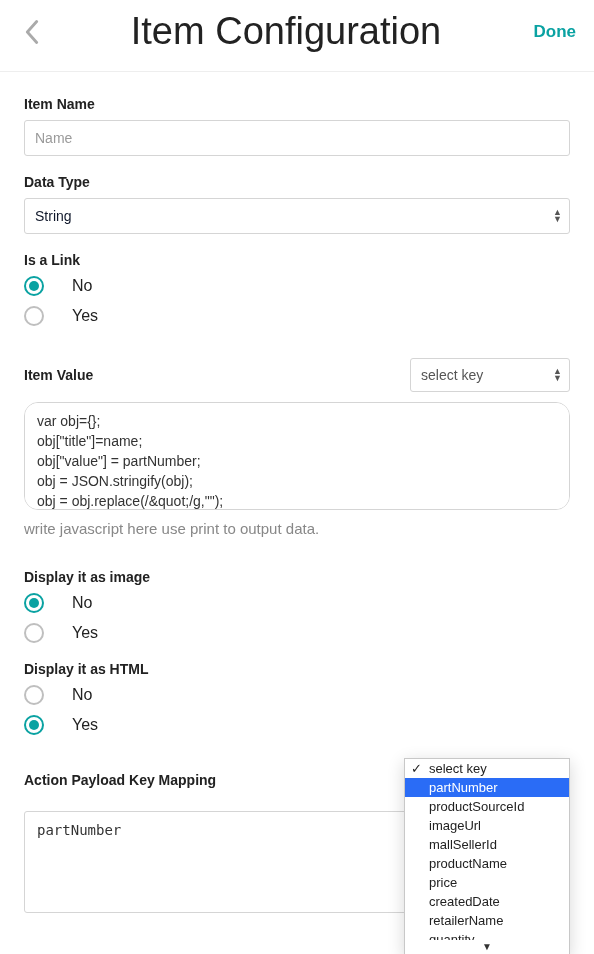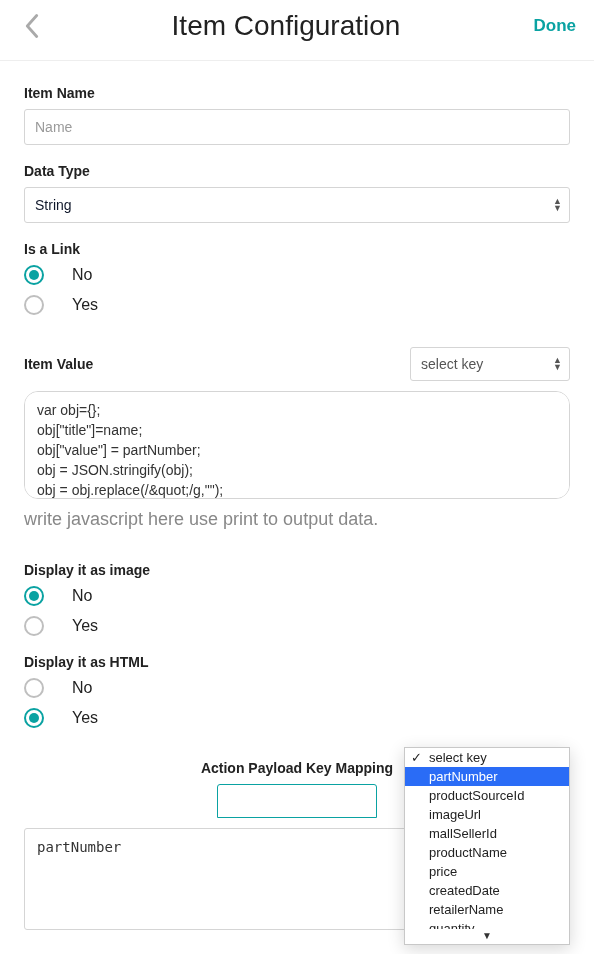--- a/index.html
+++ b/index.html
@@ -18,21 +18,21 @@
     padding: 10px 18px 18px;
   }
   .back-icon {
     width: 28px; height: 28px;
     display: flex; align-items: center; justify-content: center;
     color: #999;
     cursor: pointer;
   }
   .back-icon svg { width: 14px; height: 24px; }
   .title {
-    font-size: 28px;
+    font-size: 38px;
     font-weight: 400;
     color: #222;
     flex: 1;
     text-align: center;
   }
   .done-btn {
     color: #0aa2a2;
     font-size: 17px;
     font-weight: 600;
     cursor: pointer;
@@ -129,21 +129,21 @@
     font-family: -apple-system, "Helvetica Neue", Arial, sans-serif;
     font-size: 14px;
     line-height: 20px;
     color: #333;
     resize: none;
     white-space: pre;
     overflow-y: scroll;
   }
   .code-area-wrap { position: relative; }
   .help-text {
-    font-size: 18px;
+    font-size: 15px;
     color: #888;
     margin-top: 6px;
   }
   .mapping-area {
     width: 100%;
     height: 102px;
     border: 1px solid #d5d5d5;
     border-radius: 3px;
     padding: 10px 12px;
     font-size: 14px;
@@ -181,21 +181,20 @@
     text-align: center;
     font-size: 10px;
     padding: 1px 0 3px;
     color: #333;
   }
   .payload-label-row {
     display: flex;
     align-items: center;
     justify-content: space-between;
     margin-bottom: 10px;
-    flex-direction: column;
   }
   .hidden-select-placeholder {
     width: 160px; height: 34px;
     border: 1px solid #0aa2a2;
     border-top-left-radius: 3px;
     border-top-right-radius: 3px;
   }
 </style>
 </head>
 <body>

